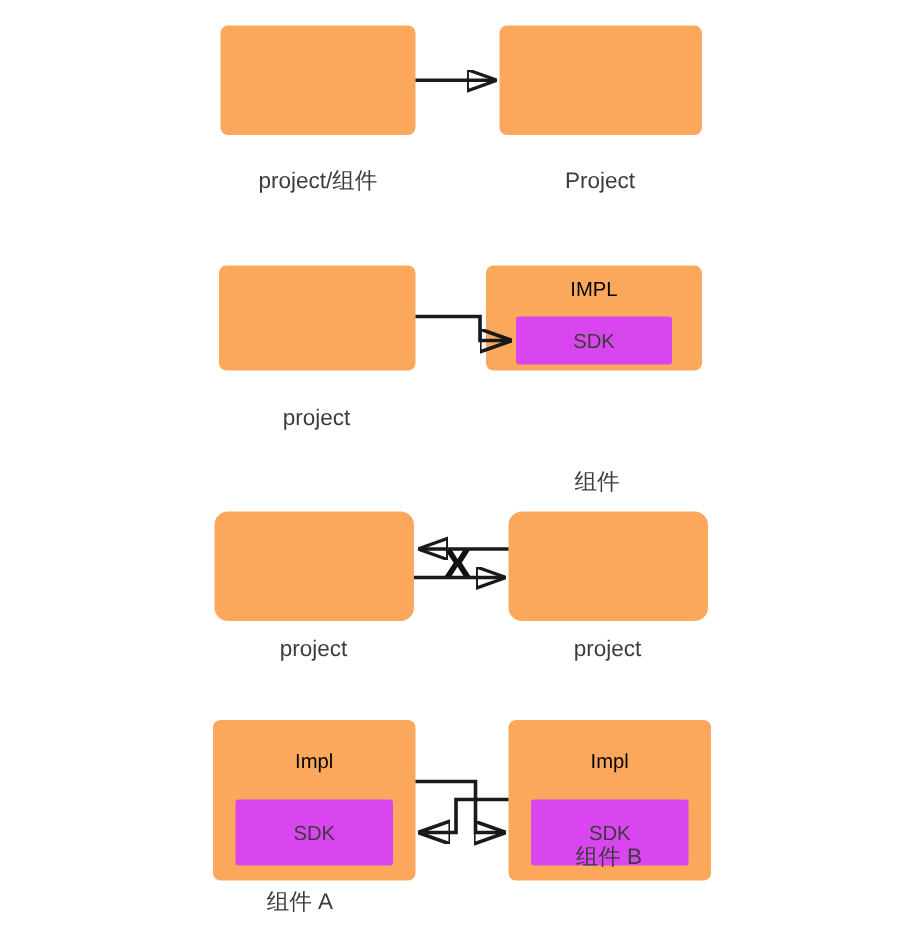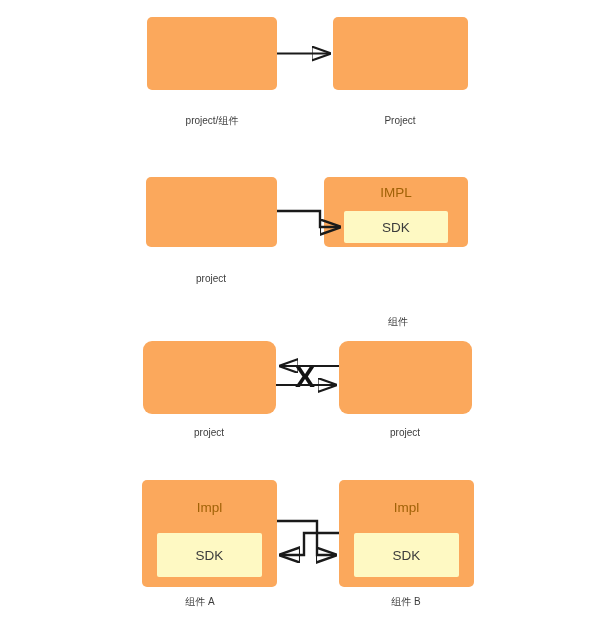--- a/index.html
+++ b/index.html
@@ -30,42 +30,42 @@
     background: #FBA85C;
     border-radius: 5px;
   }
   .node.round-lg { border-radius: 9px; }
 
   .node-title {
     position: absolute;
     left: 0;
     right: 0;
     text-align: center;
-    color: #a16207;
+    color: #000000;
     font-size: 13.5px;
     line-height: 16px;
   }
 
   .inner-box {
     position: absolute;
     box-sizing: border-box;
-    background: #fef9c3;
+    background: #d946ef;
     border-radius: 2px;
     display: flex;
     align-items: center;
     justify-content: center;
     color: #3c3c3c;
     font-size: 13.5px;
   }
 
   .caption {
     position: absolute;
     text-align: center;
     color: #3c3c3c;
-    font-size: 10px;
+    font-size: 15px;
     line-height: 17px;
     white-space: nowrap;
   }
 
   .cross-mark {
     position: absolute;
     color: #111111;
     font-weight: bold;
     font-size: 30px;
     line-height: 30px;
@@ -129,21 +129,21 @@
   <div class="inner-box" style="left:157px; top:533px; width:105px; height:44px;">SDK</div>
 
   <div class="node" style="left:339px; top:480px; width:135px; height:107px;"></div>
 
   <div class="node-title" style="left:339px; width:135px; top:500px;">Impl</div>
 
   <div class="inner-box" style="left:354px; top:533px; width:105px; height:44px;">SDK</div>
 
   <div class="caption" style="left:120px; top:593px; width:160px;">组件 A</div>
 
-  <div class="caption" style="left:326px; top:593px; width:160px;">组件 B</div>
+  <div class="caption" style="left:326px; top:563px; width:160px;">组件 B</div>
 
   <svg class="conn" viewBox="0 0 610 628">
     <defs>
       <marker id="arrow" markerWidth="9" markerHeight="9" refX="8.4" refY="3.2" orient="auto" markerUnits="strokeWidth">
         <path d="M0,0 L9,3.2 L0,6.4 z" fill="#1a1a1a" stroke="none"></path>
       </marker>
       <marker id="arrowL" markerWidth="9" markerHeight="9" refX="8.4" refY="3.2" orient="auto" markerUnits="strokeWidth">
         <path d="M0,0 L9,3.2 L0,6.4 z" fill="#1a1a1a" stroke="none"></path>
       </marker>
     </defs>

